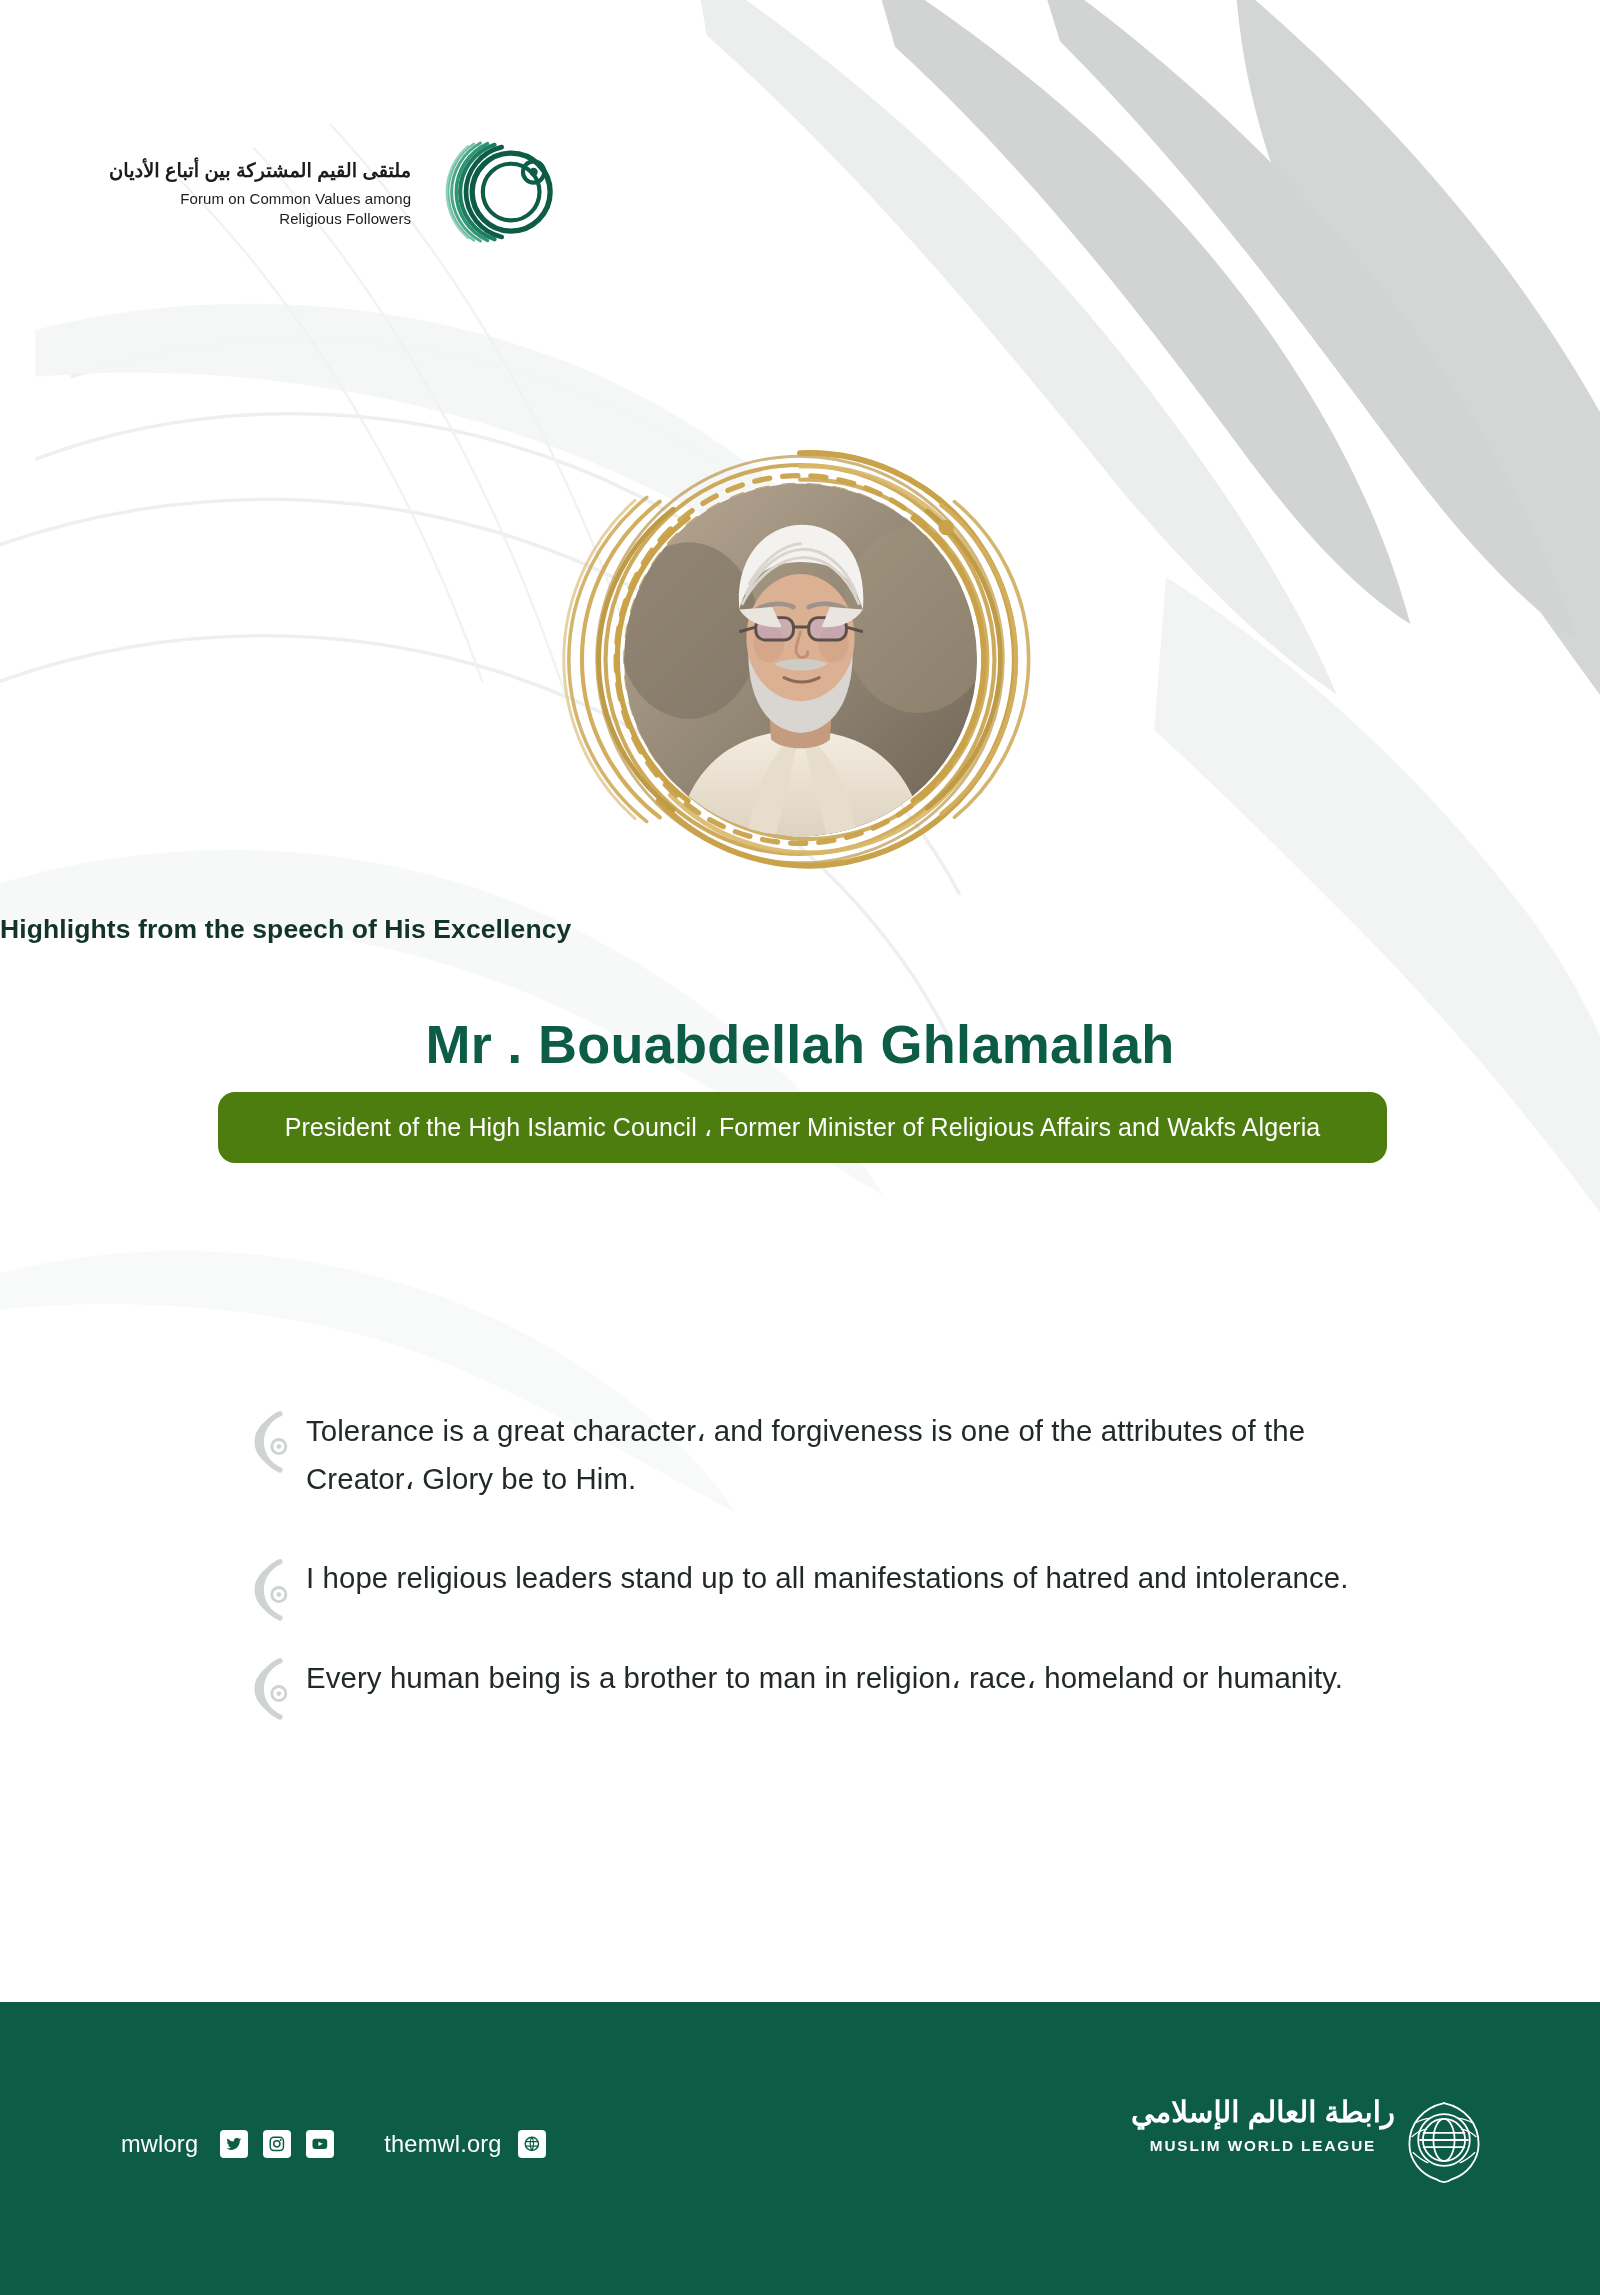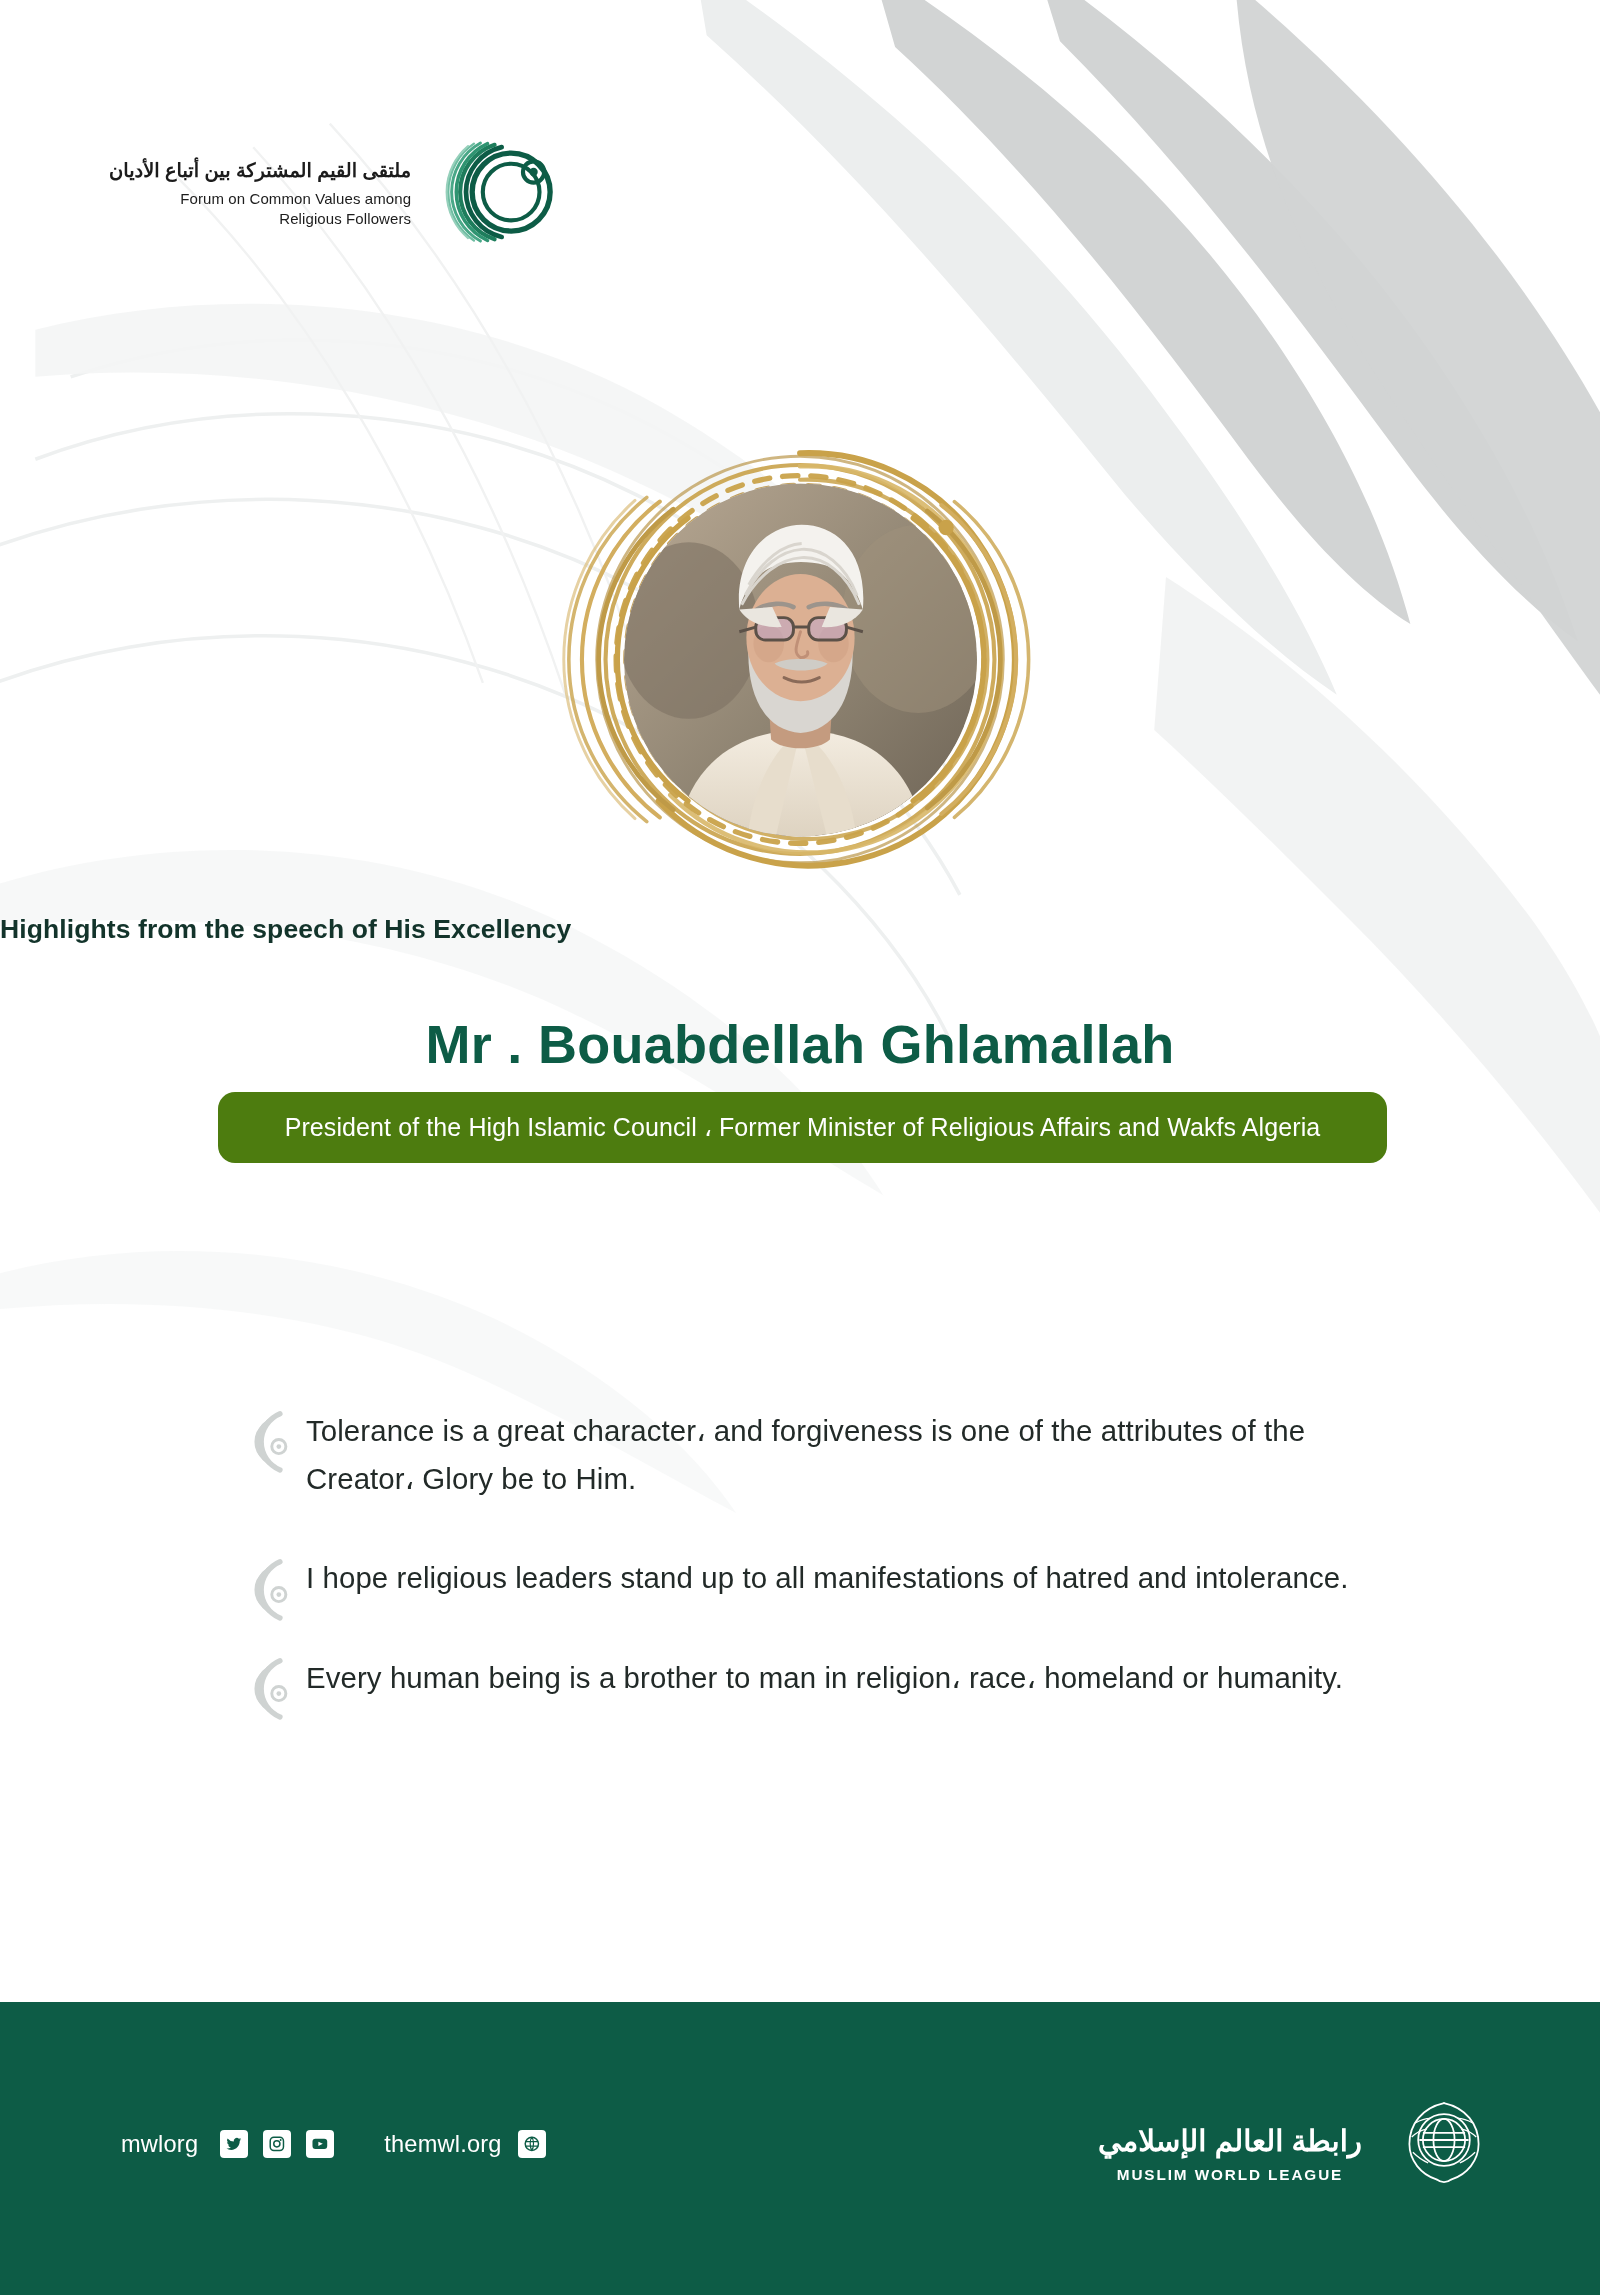--- a/index.html
+++ b/index.html
@@ -215,22 +215,22 @@
     display: flex;
     align-items: center;
     gap: 9.4px;
     margin-left: 35px;
   }
   .footer-logo {
     position: absolute;
     right: 112px;
     top: 94px;
     display: flex;
-    align-items: flex-end;
-    gap: 38px;
+    align-items: flex-start;
+    gap: 5px;
   }
   .mwl-wordmark { text-align: center; }
   .mwl-ar {
     color: #ffffff;
     font-size: 29.4px;
     font-weight: 700;
     direction: rtl;
     letter-spacing: 0.6px;
     line-height: 1.1;
   }

